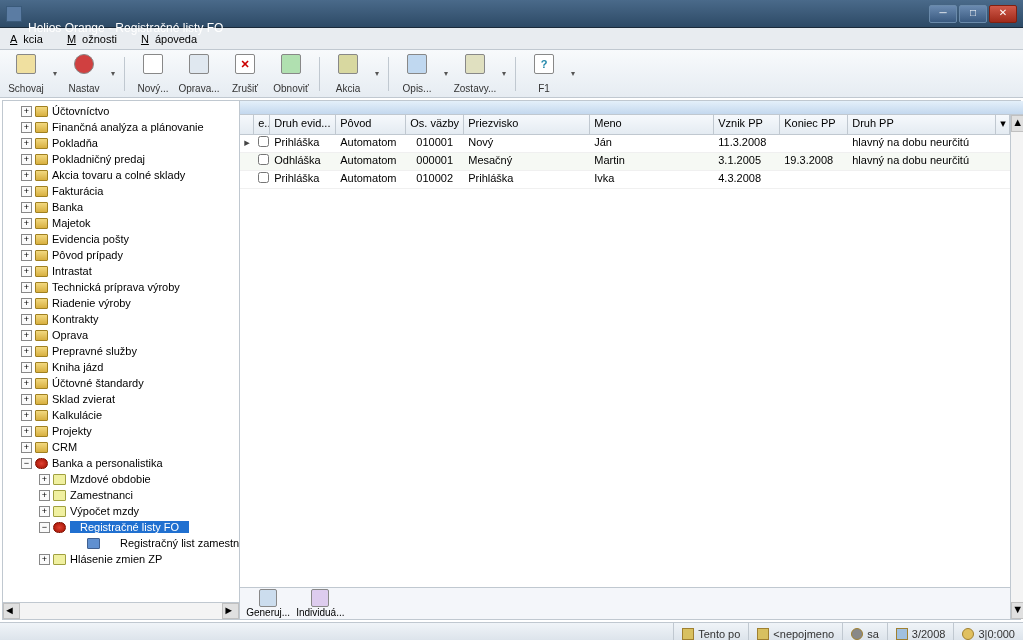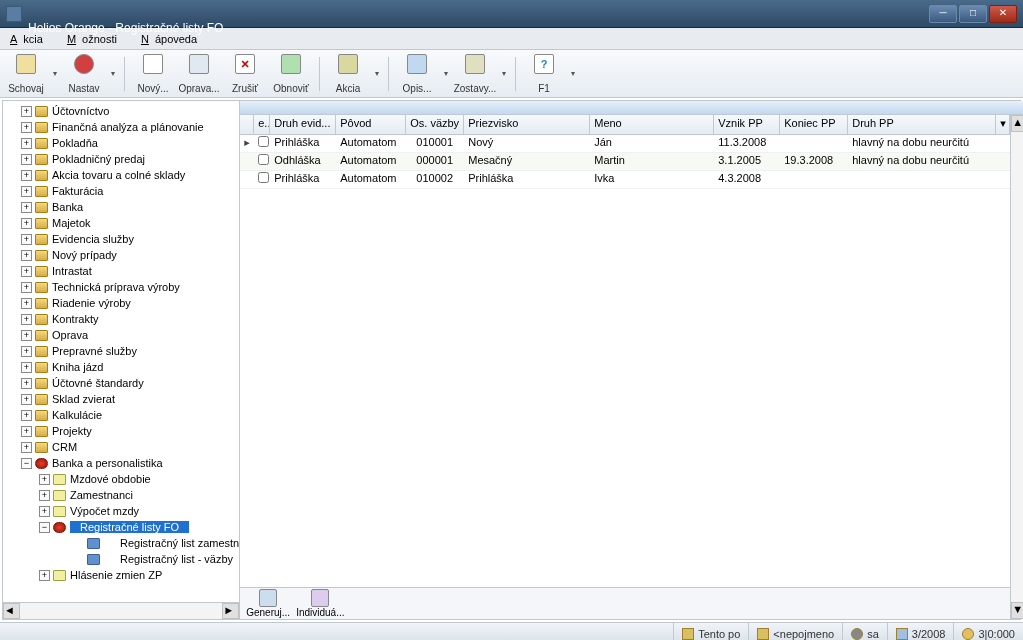--- a/index.html
+++ b/index.html
@@ -195,26 +195,26 @@
           <span class="lbl">Banka</span>
         </div>
       <div class="tree-item l1">
           <div class="exp">+</div>
           <div class="ticon"></div>
           <span class="lbl">Majetok</span>
         </div>
       <div class="tree-item l1">
           <div class="exp">+</div>
           <div class="ticon"></div>
-          <span class="lbl">Evidencia služby</span>
-        </div>
-      <div class="tree-item l1">
-          <div class="exp">+</div>
-          <div class="ticon"></div>
-          <span class="lbl">Nový prípady</span>
+          <span class="lbl">Evidencia pošty</span>
+        </div>
+      <div class="tree-item l1">
+          <div class="exp">+</div>
+          <div class="ticon"></div>
+          <span class="lbl">Pôvod prípady</span>
         </div>
       <div class="tree-item l1">
           <div class="exp">+</div>
           <div class="ticon"></div>
           <span class="lbl">Intrastat</span>
         </div>
       <div class="tree-item l1">
           <div class="exp">+</div>
           <div class="ticon"></div>
           <span class="lbl">Technická príprava výroby</span>
@@ -291,25 +291,20 @@
         </div>
       <div class="tree-item l2 special selected">
           <div class="exp">−</div>
           <div class="ticon"></div>
           <span class="lbl">Registračné listy FO</span>
         </div>
       <div class="tree-item l3 blue noexp">
           <div class="exp"></div>
           <div class="ticon"></div>
           <span class="lbl">Registračný list zamestn</span>
-        </div>
-      <div class="tree-item l3 blue noexp">
-          <div class="exp"></div>
-          <div class="ticon"></div>
-          <span class="lbl">Registračný list - väzby</span>
         </div>
       <div class="tree-item l2 leaf">
           <div class="exp">+</div>
           <div class="ticon"></div>
           <span class="lbl">Hlásenie zmien ZP</span>
         </div>
     </div>
     <div class="side-hscroll">
         <div class="sb">◄</div>
         <div class="track"></div>

